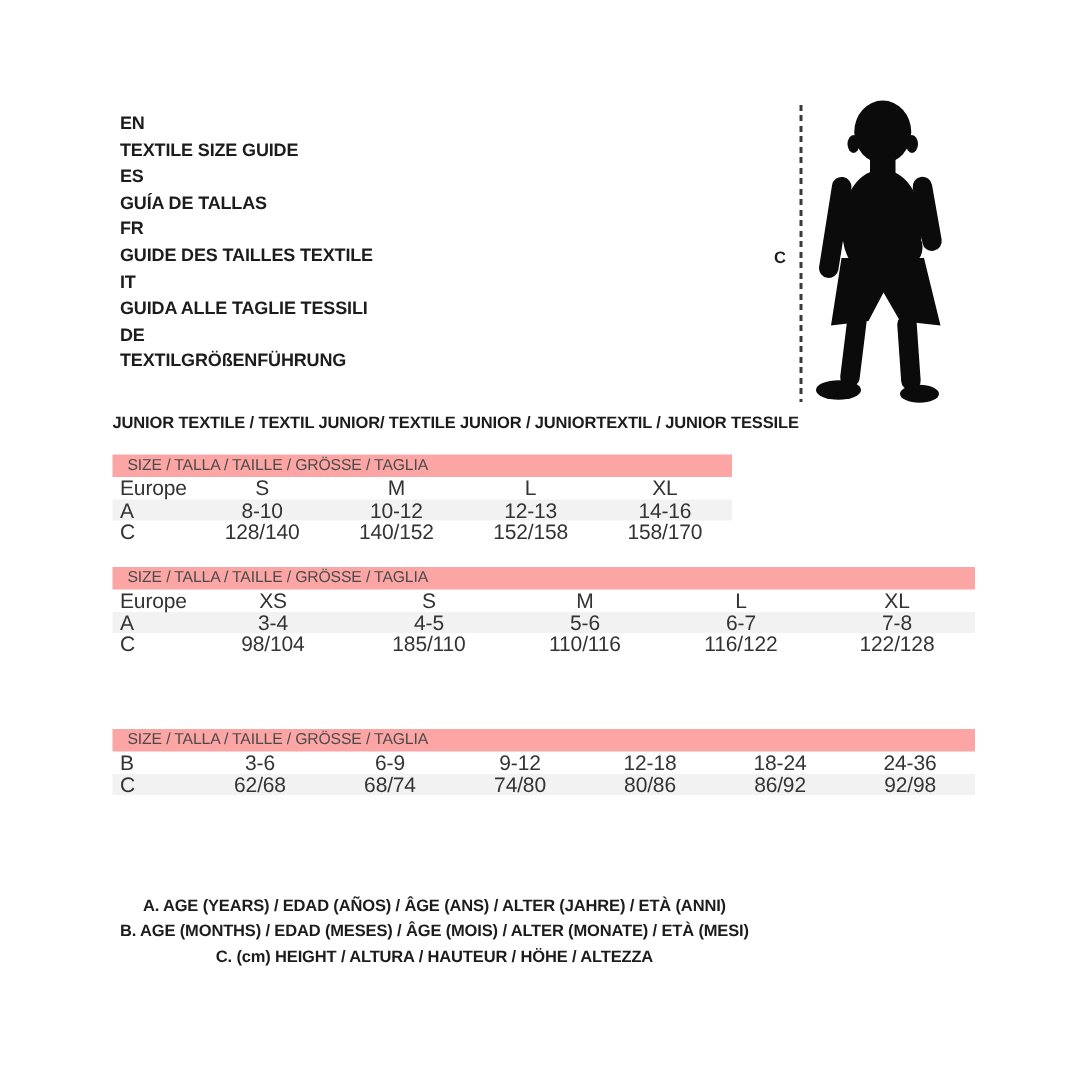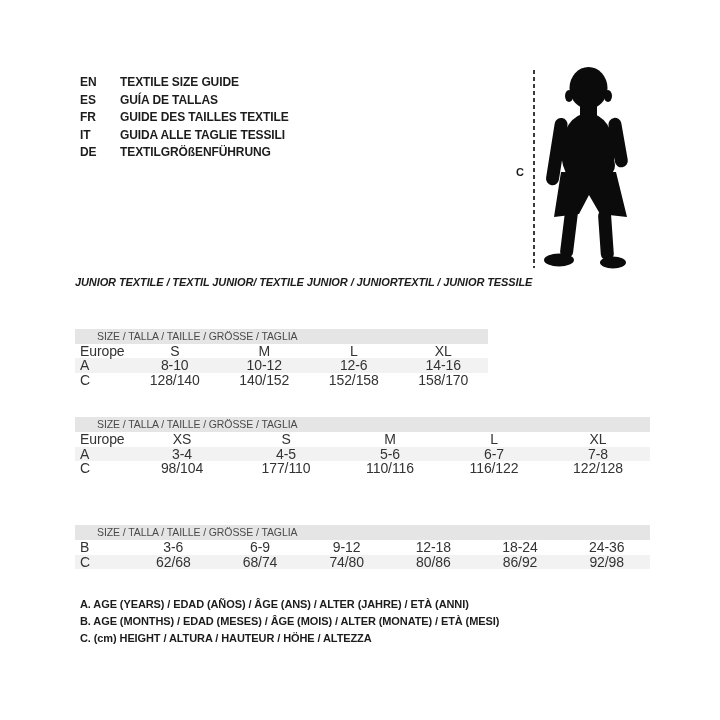--- a/index.html
+++ b/index.html
@@ -4,21 +4,21 @@
 <style>
   html, body { margin:0; padding:0; background:#ffffff; }
   .canvas {
     position:relative; width:720px; height:720px; background:#ffffff;
     font-family:"Liberation Sans", sans-serif; color:#3a3a3a; overflow:hidden;
     letter-spacing:-0.1px;
   }
 
   
   .lang-block { position:absolute; left:80px; top:74px; }
-  .lang-row { display:flex; font-weight:bold; font-size:12px; line-height:17.6px; color:#1c1c1c; }
+  .lang-row { display:flex; font-weight:bold; font-size:12px; line-height:17.6px; color:#1c1c1c;flex-direction:column; }
   .lang-code { width:40px; }
   .lang-title { white-space:nowrap; }
 
   
   .meas-line {
     position:absolute; left:533px; top:70px; width:2px; height:198px;
     background:repeating-linear-gradient(to bottom, #3a3a3a 0 4px, transparent 4px 7px);
   }
   .meas-label {
     position:absolute; left:511px; top:166px; width:18px; text-align:center;
@@ -26,33 +26,33 @@
   }
   .toddler { position:absolute; left:542px; top:66px; }
 
   
   .size-table { position:absolute; }
   #table-0 { left:75px; top:276px; width:413px; }
   #table-1 { left:75px; top:378px; width:575px; }
   #table-2 { left:75px; top:486px; width:575px; }
   .tbl-title { margin-bottom:13.5px; }
   .title-line {
-    font-weight:bold; font-size:11px; line-height:13.5px; color:#1c1c1c; white-space:nowrap;font-style:italic;
+    font-weight:bold; font-size:11px; line-height:13.5px; color:#1c1c1c; white-space:nowrap;
   }
   .size-bar {
-    height:15px; background:#e5e5e5; color:#4a4a4a; font-size:10.5px;
-    line-height:15px; padding-left:22px; box-sizing:border-box; white-space:nowrap; overflow:hidden;margin-top:39px;
+    height:15px; background:#fca5a5; color:#4a4a4a; font-size:10.5px;
+    line-height:15px; padding-left:10px; box-sizing:border-box; white-space:nowrap; overflow:hidden;
   }
   .trow { display:flex; height:14.5px; font-size:14px; line-height:14.5px; color:#333333; }
   .trow.shaded { background:#f2f2f2; }
   .tlabel { width:55px; padding-left:5px; box-sizing:border-box; }
   .tcell { flex:1; text-align:center; }
 
   
-  .legend { position:absolute; left:80px; top:596px; }
+  .legend { position:absolute; left:80px; top:596px;text-align:center; }
   .legend-line {
     font-weight:bold; font-size:11px; line-height:17px; color:#1c1c1c; white-space:nowrap;
   }
 </style>
 </head>
 <body>
 
 <div class="canvas">
 
   <div class="lang-block">
@@ -105,21 +105,21 @@
         <span class="tlabel">Europe</span>
         <span class="tcell">S</span>
         <span class="tcell">M</span>
         <span class="tcell">L</span>
         <span class="tcell">XL</span>
       </div>
       <div class="trow shaded">
         <span class="tlabel">A</span>
         <span class="tcell">8-10</span>
         <span class="tcell">10-12</span>
-        <span class="tcell">12-6</span>
+        <span class="tcell">12-13</span>
         <span class="tcell">14-16</span>
       </div>
       <div class="trow">
         <span class="tlabel">C</span>
         <span class="tcell">128/140</span>
         <span class="tcell">140/152</span>
         <span class="tcell">152/158</span>
         <span class="tcell">158/170</span>
       </div>
     </div>
@@ -138,21 +138,21 @@
         <span class="tlabel">A</span>
         <span class="tcell">3-4</span>
         <span class="tcell">4-5</span>
         <span class="tcell">5-6</span>
         <span class="tcell">6-7</span>
         <span class="tcell">7-8</span>
       </div>
       <div class="trow">
         <span class="tlabel">C</span>
         <span class="tcell">98/104</span>
-        <span class="tcell">177/110</span>
+        <span class="tcell">185/110</span>
         <span class="tcell">110/116</span>
         <span class="tcell">116/122</span>
         <span class="tcell">122/128</span>
       </div>
     </div>
 
   <div class="size-table" id="table-2">
     <div class="size-bar">SIZE / TALLA / TAILLE / GRÖSSE / TAGLIA</div>
   <div class="trow">
         <span class="tlabel">B</span>

